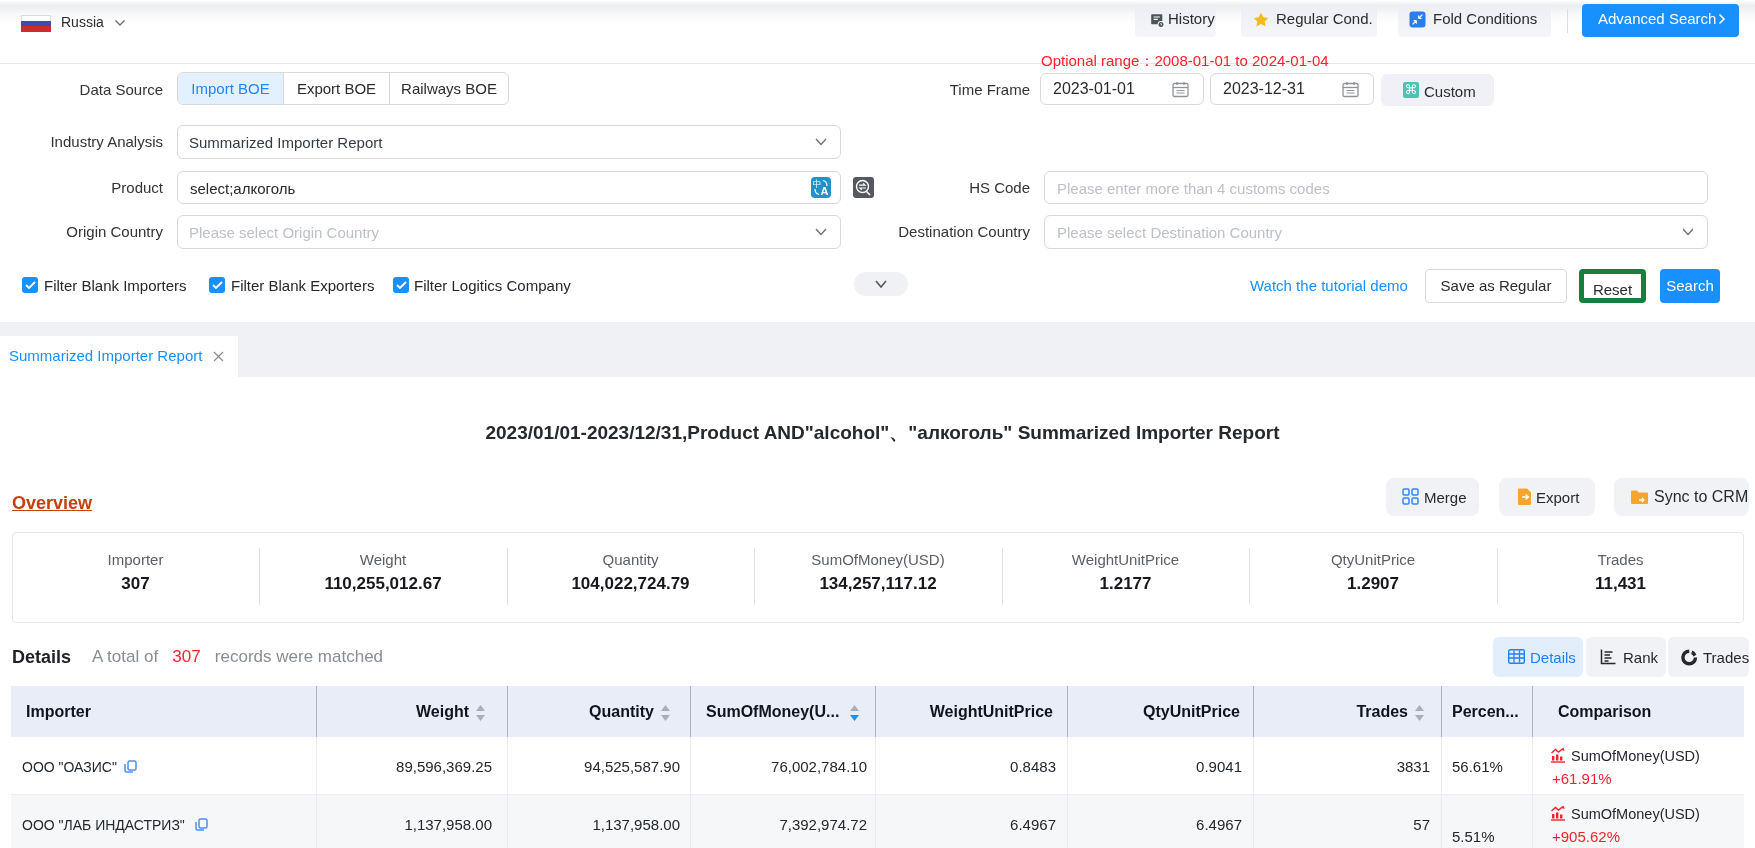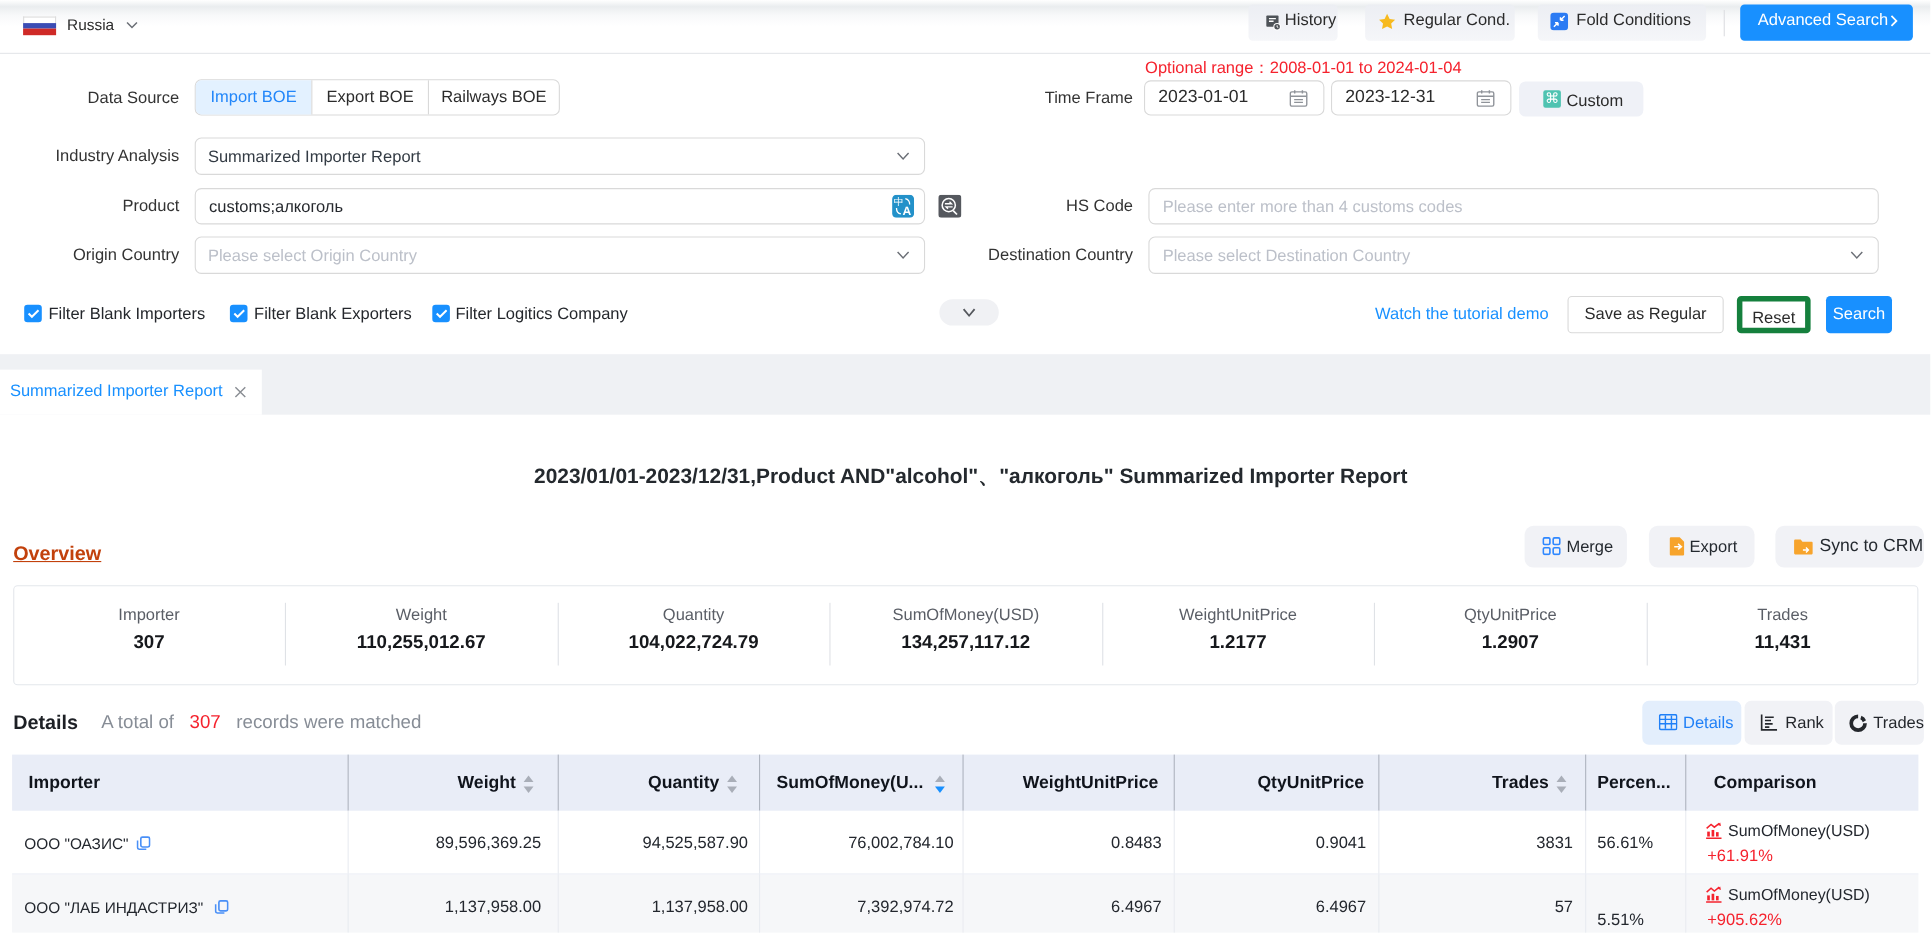--- a/index.html
+++ b/index.html
@@ -7,21 +7,21 @@
 .abs { position:absolute; }
 .lbl { position:absolute; font-size:15px; color:#333; text-align:right; line-height:33px; }
 .inp { position:absolute; border:1px solid #d9d9d9; border-radius:6px; background:#fff; font-size:16px; color:#2b2b2b; }
 .ph { color:#bcc0c9; }
 .hdr { font-size:16px; font-weight:bold; color:#10141c; }
 .cell { font-size:15px; color:#23272e; }
 </style>
 </head>
 <body>
 
-<div class="abs" style="left:0;top:0;width:1755px;height:49px;background:linear-gradient(180deg,#ffffff 0px,#eaedef 6px,#f8f9fa 14px,#ffffff 24px,#ffffff 46px);border-bottom:1px solid #e4e6e9;">
+<div class="abs" style="left:0;top:0;width:1755px;height:64px;background:linear-gradient(180deg,#ffffff 0px,#eaedef 6px,#f8f9fa 14px,#ffffff 24px,#ffffff 46px);border-bottom:1px solid #e4e6e9;">
   <div class="abs" style="left:21px;top:15px;width:30px;height:17px;">
     <div style="height:5.6px;background:#fff;border:1px solid #dcdcdc;border-bottom:none;"></div>
     <div style="height:5.7px;background:#3a4cb4;"></div>
     <div style="height:5.7px;background:#cf2a27;"></div>
   </div>
   <div class="abs" style="left:61px;top:14px;font-size:14px;color:#2b2b2b;">Russia</div>
   <svg class="abs" style="left:113px;top:16px;" width="14" height="14" viewBox="0 0 14 14">
       <path d="M2.5 4.5 L7 9 L11.5 4.5" stroke="#6b6f76" stroke-width="1.4" fill="none"></path>
     </svg>
 
@@ -89,21 +89,21 @@
 
 <div class="lbl" style="left:0px;top:125px;width:163px;">Industry Analysis</div>
 <div class="inp" style="left:177px;top:125px;width:664px;height:34px;"></div>
 <div class="abs" style="left:189px;top:134px;font-size:15px;color:#333b44;">Summarized Importer Report</div>
 <svg class="abs" style="left:814px;top:136px;" width="14" height="12" viewBox="0 0 14 12">
     <path d="M2 3 L7 8.5 L12 3" stroke="#6b6f76" stroke-width="1.3" fill="none"></path>
   </svg>
 
 <div class="lbl" style="left:0px;top:171px;width:163px;">Product</div>
 <div class="inp" style="left:177px;top:171px;width:664px;height:33px;"></div>
-<div class="abs" style="left:190px;top:180px;font-size:15px;color:#26292e;">customs;алкоголь</div>
+<div class="abs" style="left:190px;top:180px;font-size:15px;color:#26292e;">select;алкоголь</div>
 <svg class="abs" style="left:811px;top:177px;" width="20" height="21" viewBox="0 0 20 21">
     <rect x="0" y="0" width="20" height="21" rx="4" fill="#2391c9"></rect>
     <text x="6" y="9.5" font-size="9" fill="#fff" font-family="Liberation Sans" text-anchor="middle">中</text>
     <text x="13.5" y="18" font-size="11" font-weight="bold" fill="#fff" font-family="Liberation Sans" text-anchor="middle">A</text>
     <path d="M4 12c0 3 1.5 5 4 5.5" stroke="#fff" stroke-width="1.2" fill="none"></path>
     <path d="M16 9c0-3-1.5-5-4-5.5" stroke="#fff" stroke-width="1.2" fill="none"></path>
   </svg>
 <svg class="abs" style="left:853px;top:177px;" width="21" height="21" viewBox="0 0 21 21">
     <rect x="0" y="0" width="21" height="21" rx="3" fill="#55585e"></rect>
     <circle cx="9.5" cy="9.5" r="6" fill="none" stroke="#fff" stroke-width="1.4"></circle>

